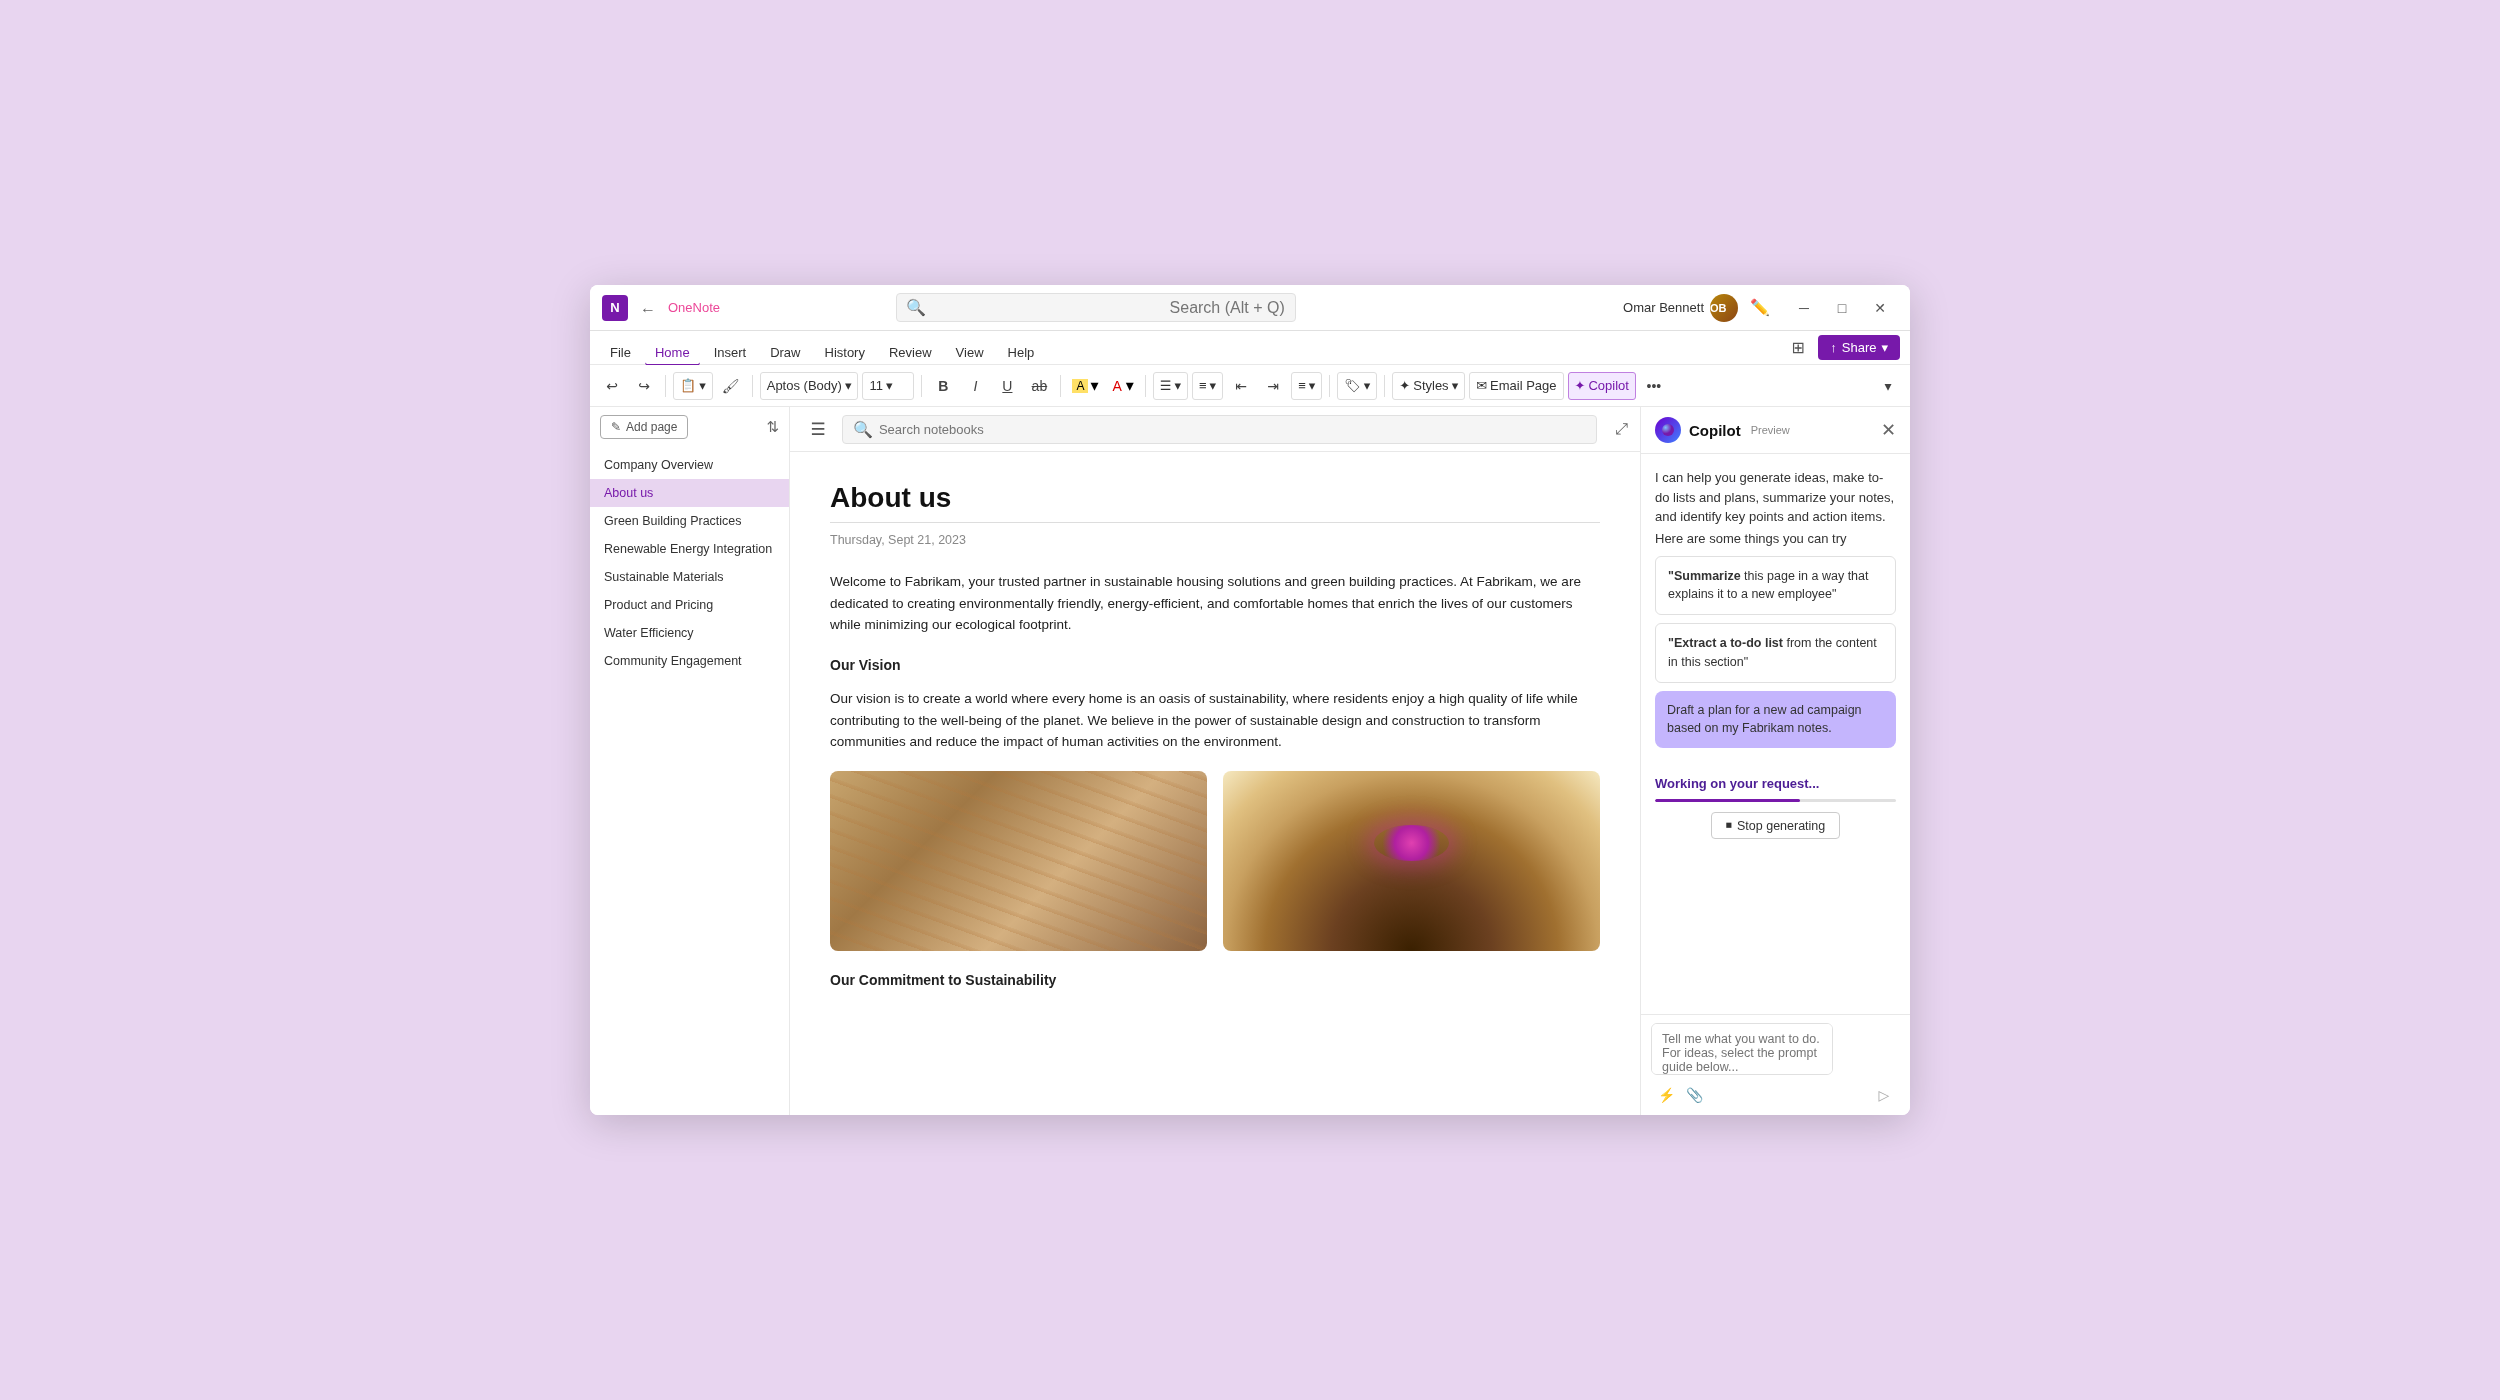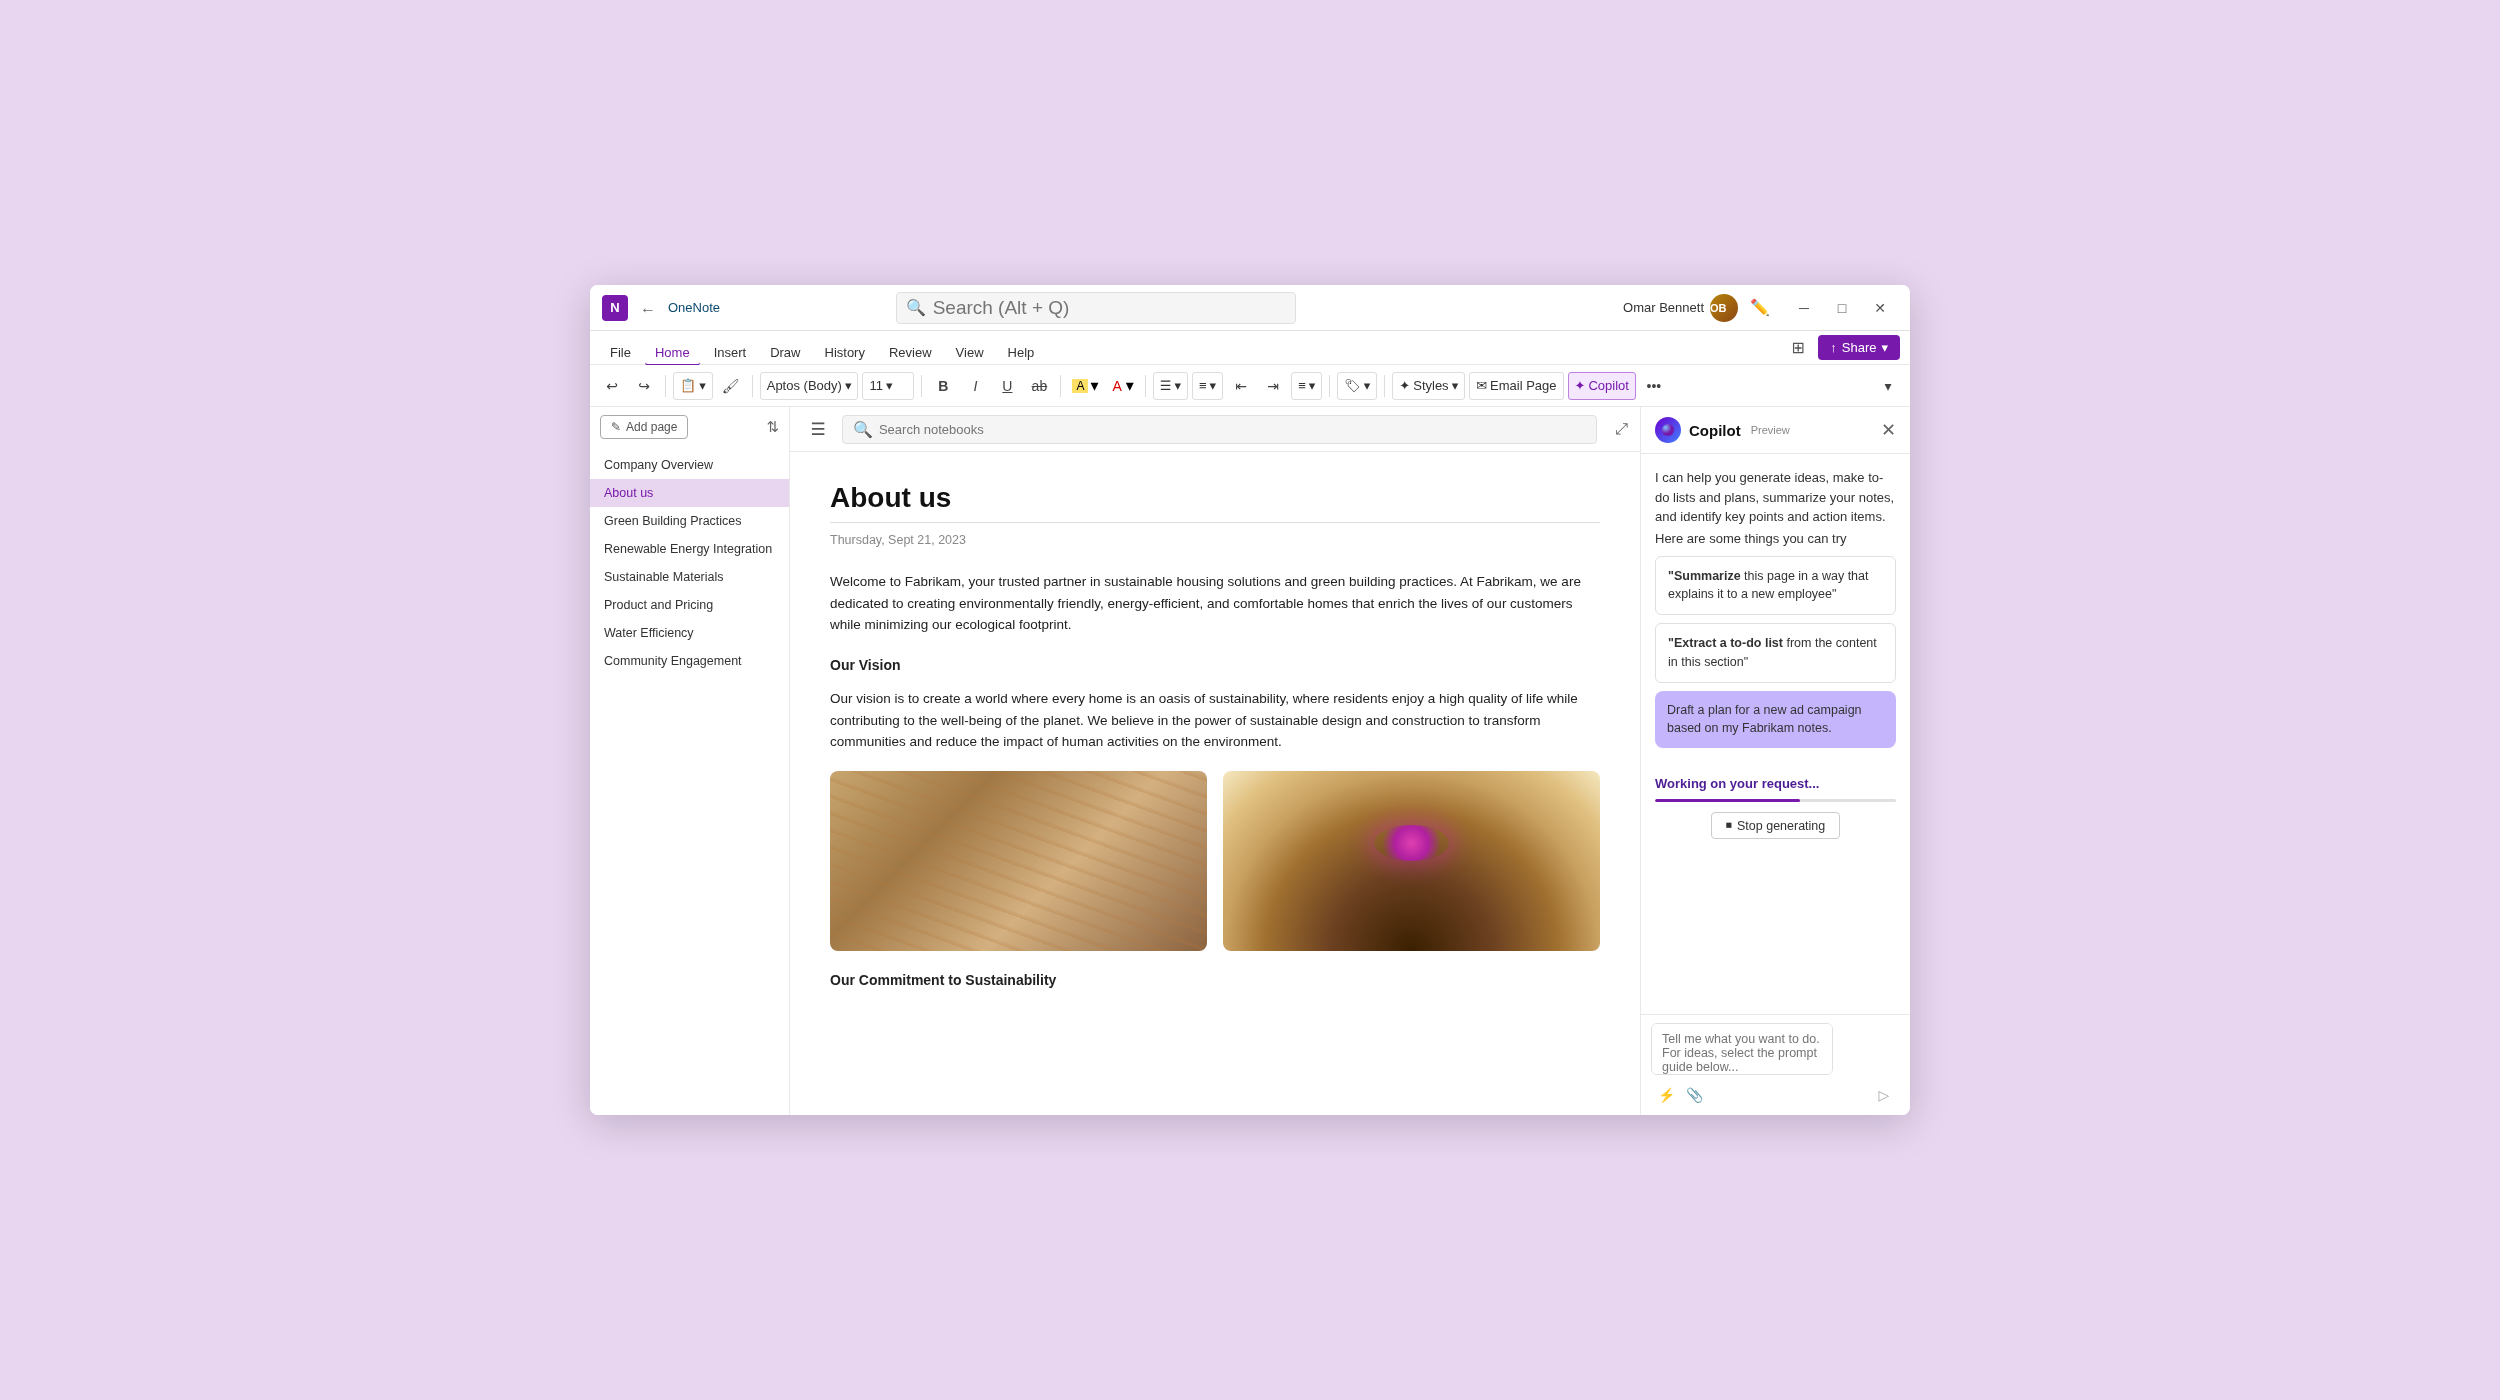--- a/index.html
+++ b/index.html
@@ -38,37 +38,37 @@
       border-radius: 4px;
       display: flex; align-items: center; justify-content: center;
       color: #fff; font-weight: bold; font-size: 13px;
     }
     .title-bar-back {
       width: 24px; height: 24px;
       display: flex; align-items: center; justify-content: center;
       color: #666; font-size: 16px; cursor: pointer; border-radius: 4px;
     }
     .title-bar-appname {
-      font-size: 13px; color: #0c4a6e; margin-right: 8px;
+      font-size: 13px; color: #ec4899; margin-right: 8px;
     }
     .title-bar-search {
       flex: 1;
       max-width: 400px;
       margin: 0 auto;
       display: flex;
       align-items: center;
       background: #f5f5f5;
       border: 1px solid #e0e0e0;
       border-radius: 4px;
       padding: 4px 10px;
       gap: 6px;
     }
     .title-bar-search input {
       border: none; background: transparent;
-      font-size: 19px; color: #c2410c; outline: none; width: 100%;
+      font-size: 16px; color: #c2410c; outline: none; width: 100%; text-align: right;
     }
     .title-bar-user {
       display: flex; align-items: center; gap: 6px;
       font-size: 13px; color: #333; margin-left: auto;
     }
     .avatar {
       width: 28px; height: 28px; border-radius: 50%;
       background: linear-gradient(135deg, #b8860b, #8b4513);
       display: flex; align-items: center; justify-content: flex-start;
       color: #fff; font-size: 11px; font-weight: bold;

